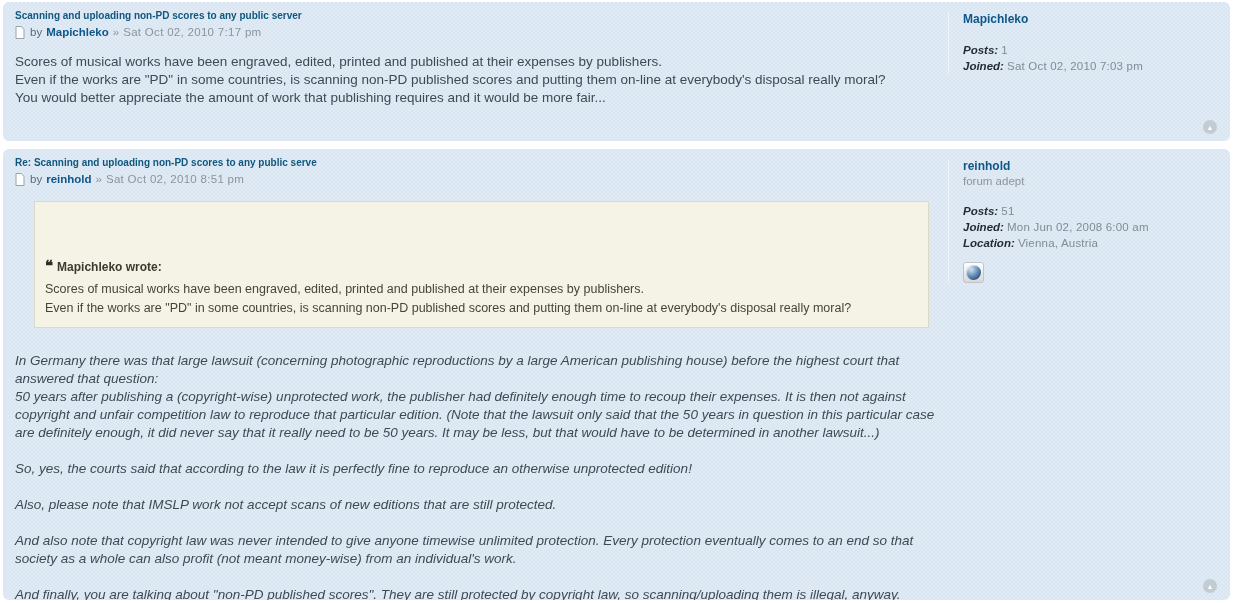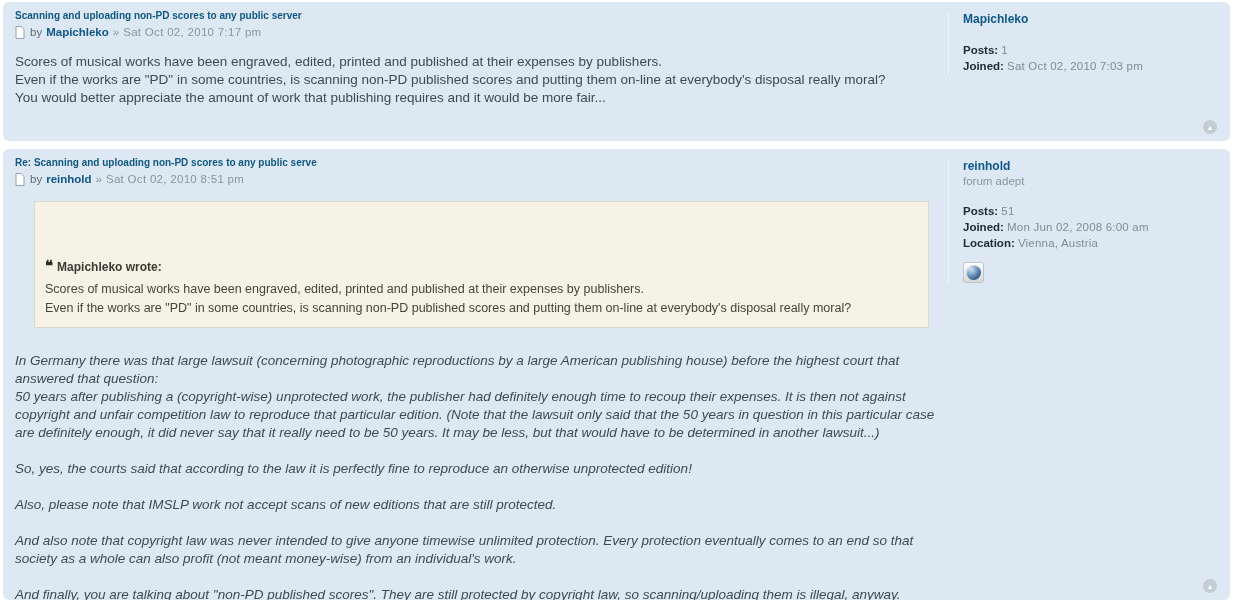--- a/index.html
+++ b/index.html
@@ -53,21 +53,21 @@
   .quote-icon { font-family:"DejaVu Serif",serif; font-size:15px; color:#2e2e26; margin-right:4px; }
 
   .postprofile {
     position:absolute; left:945px; right:12px; top:10px;
     border-left:1px solid #eef4f9; padding-left:14px;
     font-size:11.5px; color:#8a949d;
   }
   .postprofile .username { font-size:12px; font-weight:bold; color:#0f5689; text-decoration:none; cursor:pointer; display:inline-block; }
   .postprofile .rank { margin-top:2px; color:#8a949d; }
   .profile-fields { margin-top:16px; line-height:16px; }
-  .profile-fields .fld-label { font-weight:bold; color:#222c35; }
+  .profile-fields .fld-label { font-weight:bold; color:#222c35;font-style:italic; }
   .profile-fields .fld-value { color:#7f8c96; letter-spacing:.2px; }
 
   .website-btn {
     display:inline-flex; align-items:center; justify-content:center;
     width:21px; height:21px; margin-top:11px;
     background:linear-gradient(#ffffff,#d8d8d8);
     border:1px solid #bfc4c8; border-radius:3px; cursor:pointer;
   }
   .globe {
     display:block; width:15px; height:15px; border-radius:50%;

